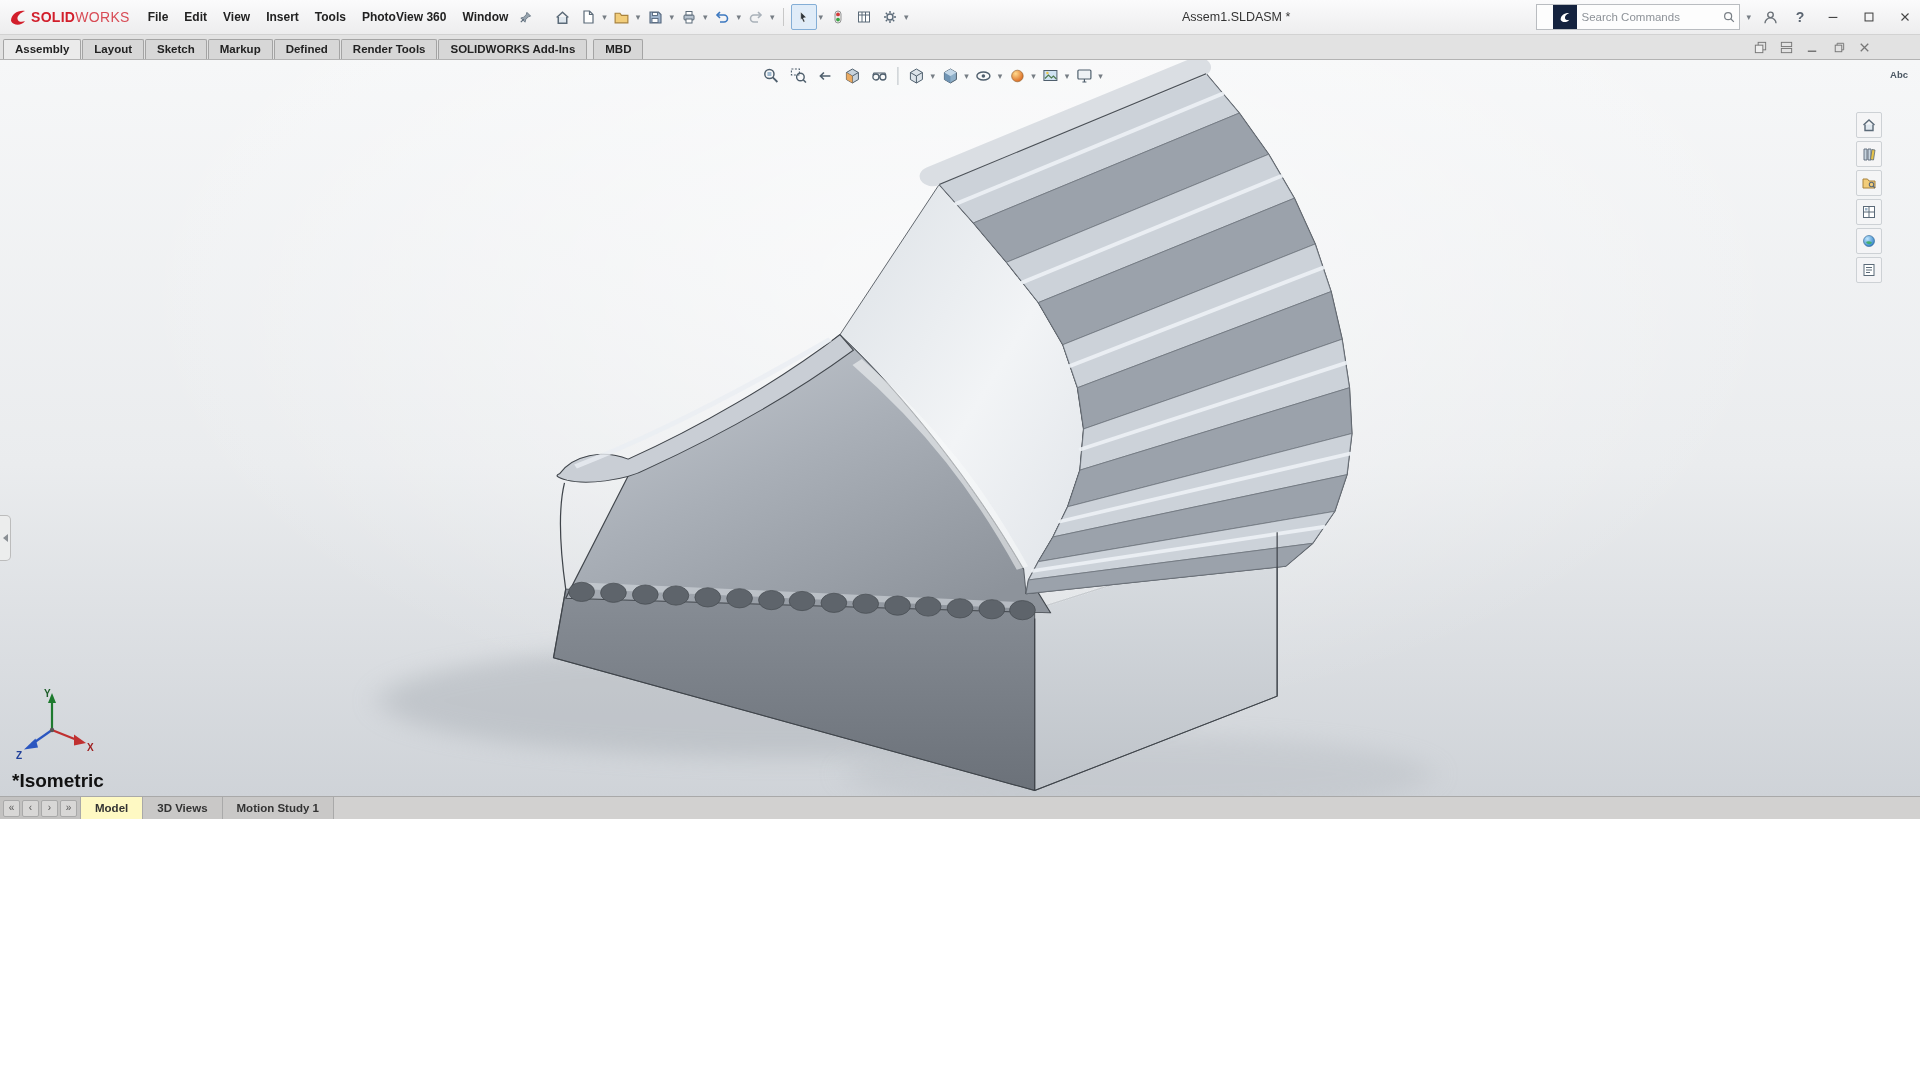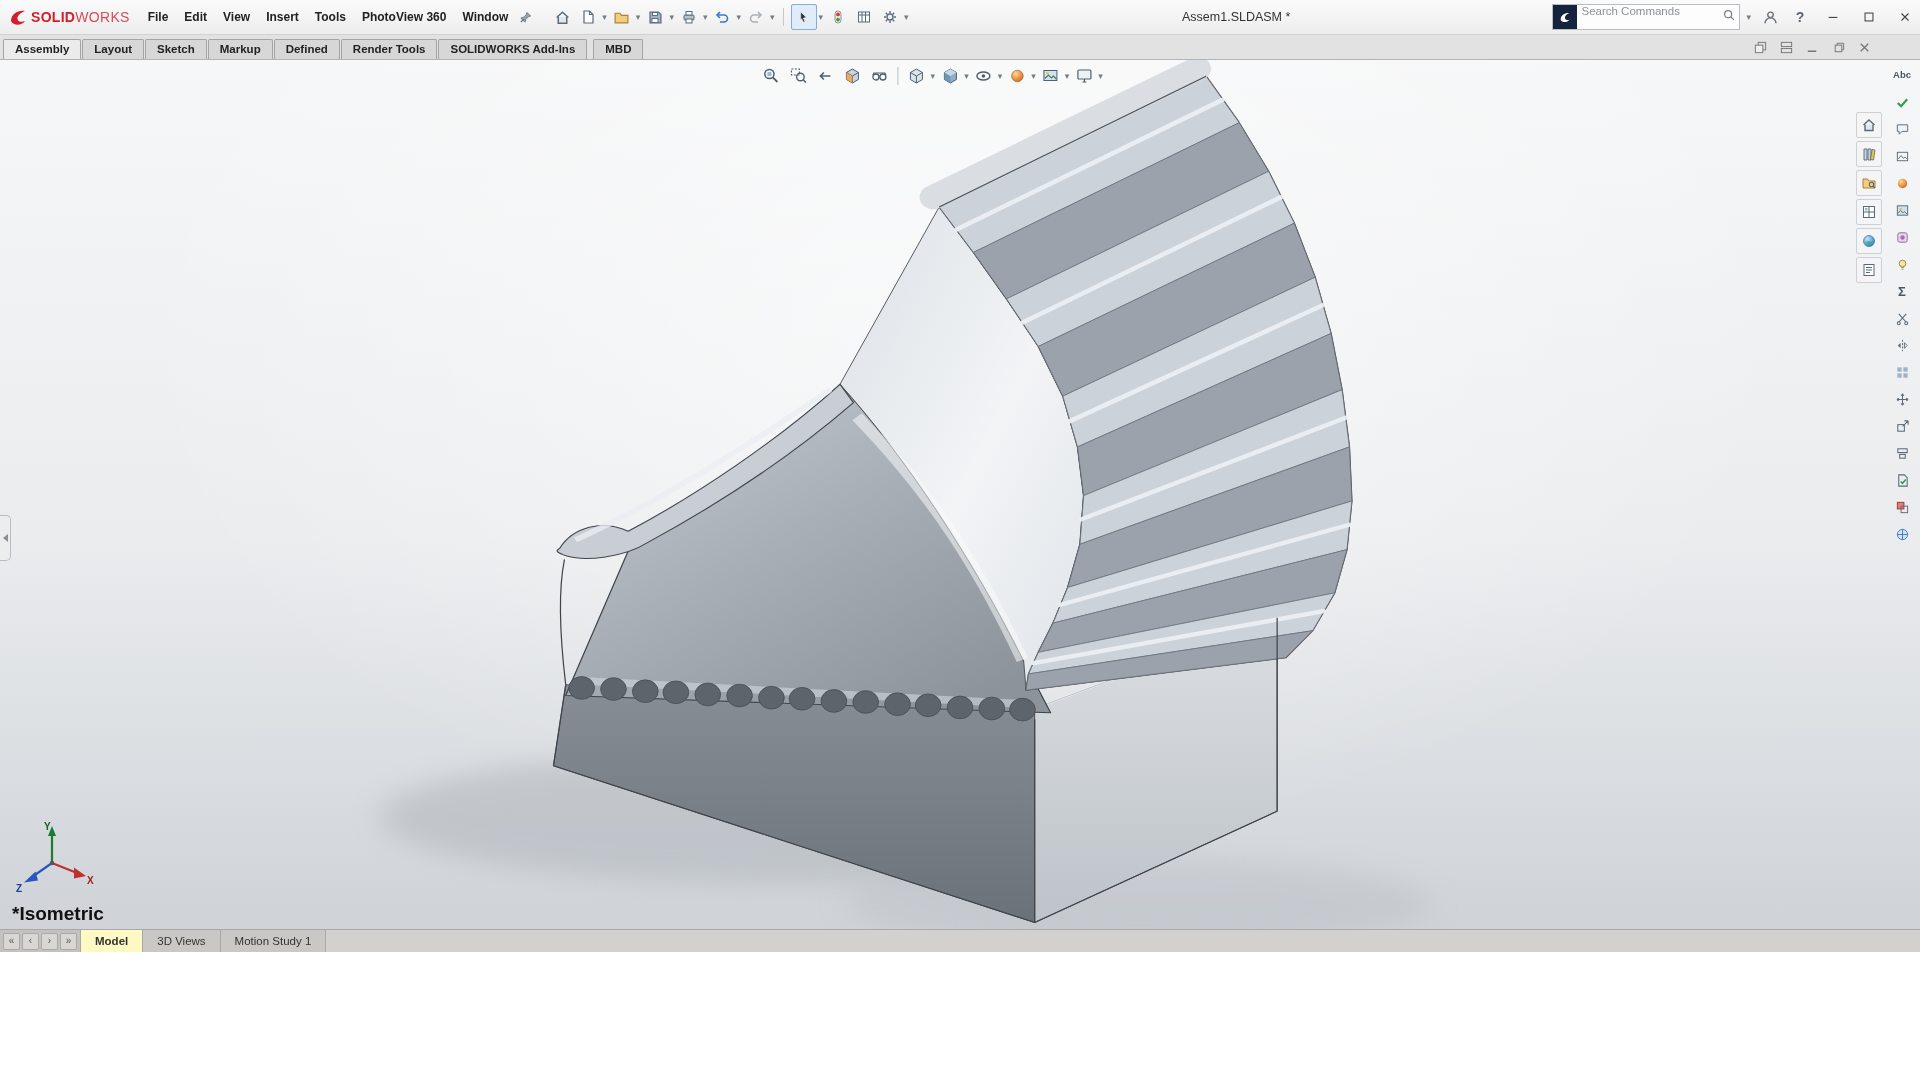--- a/index.html
+++ b/index.html
@@ -1,36 +1,36 @@
 <!DOCTYPE html>
 <html><head>
 <meta charset="utf-8">
 <style>
   html,body{margin:0;padding:0;width:1920px;height:1080px;overflow:hidden;
     font-family:"Liberation Sans",sans-serif;font-size:12px;color:#222;
     -webkit-user-select:none;user-select:none;}
-  .app{display:flex;flex-direction:column;width:1920px;height:952px;background:#f0f0f0;}
+  .app{display:flex;flex-direction:column;width:1920px;height:819px;background:#f0f0f0;}
 
   
   .titlebar{height:34px;background:linear-gradient(#fbfbfc,#ededee);border-bottom:1px solid #d2d2d2;
     display:flex;align-items:center;padding:0 0 0 8px;position:relative;flex:0 0 auto;}
   .logo{display:flex;align-items:center;gap:3px;margin-right:10px;}
   .logo-solid{color:#d21e2b;font-weight:bold;font-size:14px;letter-spacing:.3px;}
   .logo-works{color:#d84b55;font-weight:normal;font-size:14px;letter-spacing:.3px;}
   .menubar{display:flex;align-items:flex-end;font-weight:bold;}
   .menu-item{padding:4px 8px;cursor:default;border-radius:2px;}
   .qat{display:flex;align-items:center;gap:2px;margin-left:16px;}
   .i{width:24px;height:24px;display:flex;align-items:center;justify-content:center;border-radius:3px;flex:0 0 auto;}
   .i svg{display:block;}
   .c{font-size:9px;color:#767d84;margin:0 1px 0 0;line-height:1;}
   .qsep{width:1px;height:18px;background:#c8c8c8;margin:0 5px;}
   .btn-active{background:#e0ecf8;border:1px solid #84aed6;border-radius:2px;}
   .doc-title{position:absolute;left:63.5%;transform:translateX(-50%);font-size:12.5px;color:#333;white-space:nowrap;margin-left:17px;}
   .tb-right{margin-left:auto;display:flex;align-items:center;gap:6px;padding-right:0;}
-  .searchbox{display:flex;align-items:flex-start;height:24px;border:1px solid #b9bcc0;background:#fdfdfd;width:186px;}
+  .searchbox{display:flex;align-items:center;height:24px;border:1px solid #b9bcc0;background:#fdfdfd;width:186px;padding-left:16px;}
   .search-tile{width:24px;height:24px;background:#15233f;display:flex;align-items:center;justify-content:center;flex:0 0 auto;}
   .searchbox input{border:none;outline:none;flex:1;min-width:0;font-size:11.5px;padding:0 4px;background:transparent;
     font-family:"Liberation Sans",sans-serif;color:#444;}
   .searchbox input::placeholder{color:#8d9298;}
   .winbtn{width:30px;height:28px;display:flex;align-items:center;justify-content:center;}
   .help-glyph{font-size:14px;font-weight:bold;color:#5a6470;}
 
   
   .cmdtabs{height:24px;background:#e2e2e2;border-bottom:1px solid #b3b3b3;display:flex;align-items:flex-end;
     padding-left:3px;position:relative;flex:0 0 auto;font-weight:bold;}
@@ -46,39 +46,39 @@
     background:radial-gradient(ellipse at 50% 30%, rgba(255,255,255,.6), rgba(255,255,255,0) 62%),
                linear-gradient(#f6f7f8,#eaecee 55%,#cfd3d8);}
   svg.model{position:absolute;inset:0;width:100%;height:100%;}
   .headsup{position:absolute;top:3px;left:48.5%;transform:translateX(-50%);display:flex;align-items:center;gap:1px;}
   .headsup .i{width:26px;height:26px;}
   .hsep{width:1px;height:18px;background:#b9bfc5;margin:0 4px;}
 
   .taskstrip{position:absolute;top:52px;right:38px;display:flex;flex-direction:column;gap:3px;}
   .taskstrip .i{width:24px;height:24px;background:rgba(244,245,246,.85);border:1px solid #cdd1d5;border-radius:2px;}
 
-  .rightbar{position:absolute;top:2px;right:4px;width:28px;display:flex;flex-direction:column;align-items:center;gap:5px;padding:2px 0;}
+  .rightbar{position:absolute;top:2px;right:4px;width:28px;display:flex;align-items:center;gap:5px;padding:2px 0;}
   .rightbar .i{width:22px;height:22px;}
   .glyph{font-size:9.5px;font-weight:bold;color:#4b5763;line-height:1;}
   .glyph.big{font-size:13px;}
 
   .left-tab{position:absolute;left:0;top:455px;width:10px;height:44px;background:#eceded;border:1px solid #bcbcbc;
     border-left:none;border-radius:0 5px 5px 0;display:flex;align-items:center;justify-content:center;}
   .left-tab .arr{width:0;height:0;border-top:4px solid transparent;border-bottom:4px solid transparent;border-right:5px solid #8a8f94;}
 
   .triad{position:absolute;left:14px;bottom:28px;}
   .orientation-label{position:absolute;left:12px;bottom:4px;font-weight:bold;font-size:19px;color:#111;}
 
   
   .doctabs{height:22px;background:#d2d1d0;border-top:1px solid #a9a9a9;display:flex;align-items:stretch;flex:0 0 auto;}
   .tab-scrolls{display:flex;align-items:center;background:#c3c2c1;padding:0 3px;gap:2px;border-right:1px solid #a9a9a9;}
   .tsbtn{width:15px;height:15px;display:flex;align-items:center;justify-content:center;font-size:10px;color:#555;
     background:#d8d7d6;border:1px solid #a9a9a9;border-radius:2px;line-height:1;}
   .doctab{padding:0 14px;display:flex;align-items:center;font-size:11.5px;color:#333;background:#c9c8c7;
-    border-right:1px solid #a9a9a9;cursor:default;}
+    border-right:1px solid #a9a9a9;cursor:default;font-weight:bold;}
   .doctab.active{background:#fef9c3;font-weight:bold;}
   .doctabs-fill{flex:1;background:#d2d1d0;}
 
   
   .statusbar{height:19px;background:#f1f1f1;border-top:1px solid #c6c6c6;display:flex;align-items:center;
     font-size:11.5px;color:#333;padding:0 6px;flex:0 0 auto;}
   .sb-right{margin-left:auto;display:flex;align-items:center;}
   .sb-sep{width:1px;height:12px;background:#d4d4d4;margin:0 10px;}
   .sb-item{white-space:nowrap;}
   .up{font-size:9px;color:#666;margin-left:4px;}

